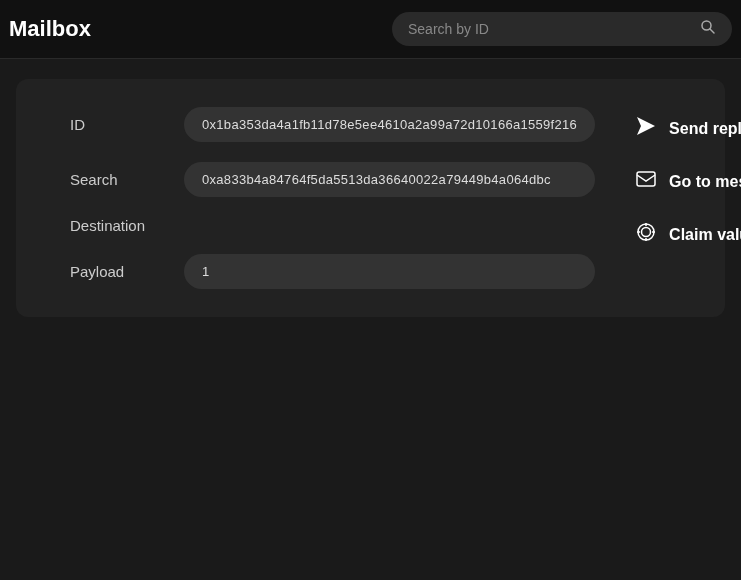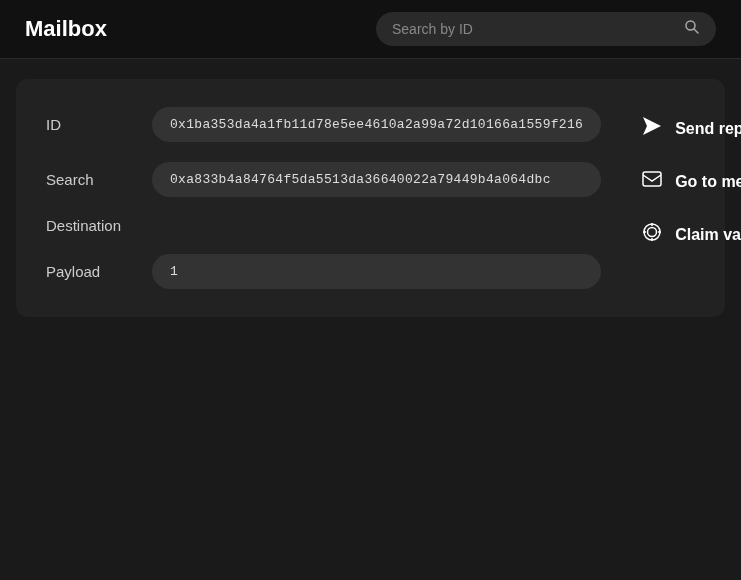--- a/index.html
+++ b/index.html
@@ -10,21 +10,21 @@
       width: 741px;
       min-height: 580px;
     }
 
     
     .header {
       background: #111111;
       display: flex;
       align-items: center;
       justify-content: space-between;
-      padding: 12px 25px;
+      padding: 12px 9px;
       border-bottom: 1px solid #2a2a2a;
     }
     .header-title {
       font-size: 22px;
       font-weight: 700;
       color: #ffffff;
     }
     .search-container {
       display: flex;
       align-items: center;
@@ -73,35 +73,36 @@
     .fields-section {
       flex: 1;
       display: flex;
       flex-direction: column;
       gap: 20px;
     }
 
     .field-row {
       display: flex;
       align-items: center;
-      gap: 6px;
+      gap: 14px;
+      margin-left: 24px;
     }
     .field-label {
       color: #cccccc;
       font-size: 15px;
       font-weight: 500;
       min-width: 100px;
     }
     .field-value {
       background: #333333;
       border-radius: 20px;
       padding: 10px 18px;
       font-size: 13px;
       color: #dddddd;
-      font-family: Liberation Mono, monospace;
+      font-family: Liberation Sans, sans-serif;
       flex: 1;
       letter-spacing: 0.3px;
     }
     .field-value.short {
       color: #dddddd;
     }
 
     
     .field-row.reply-row {
       align-items: flex-start;

